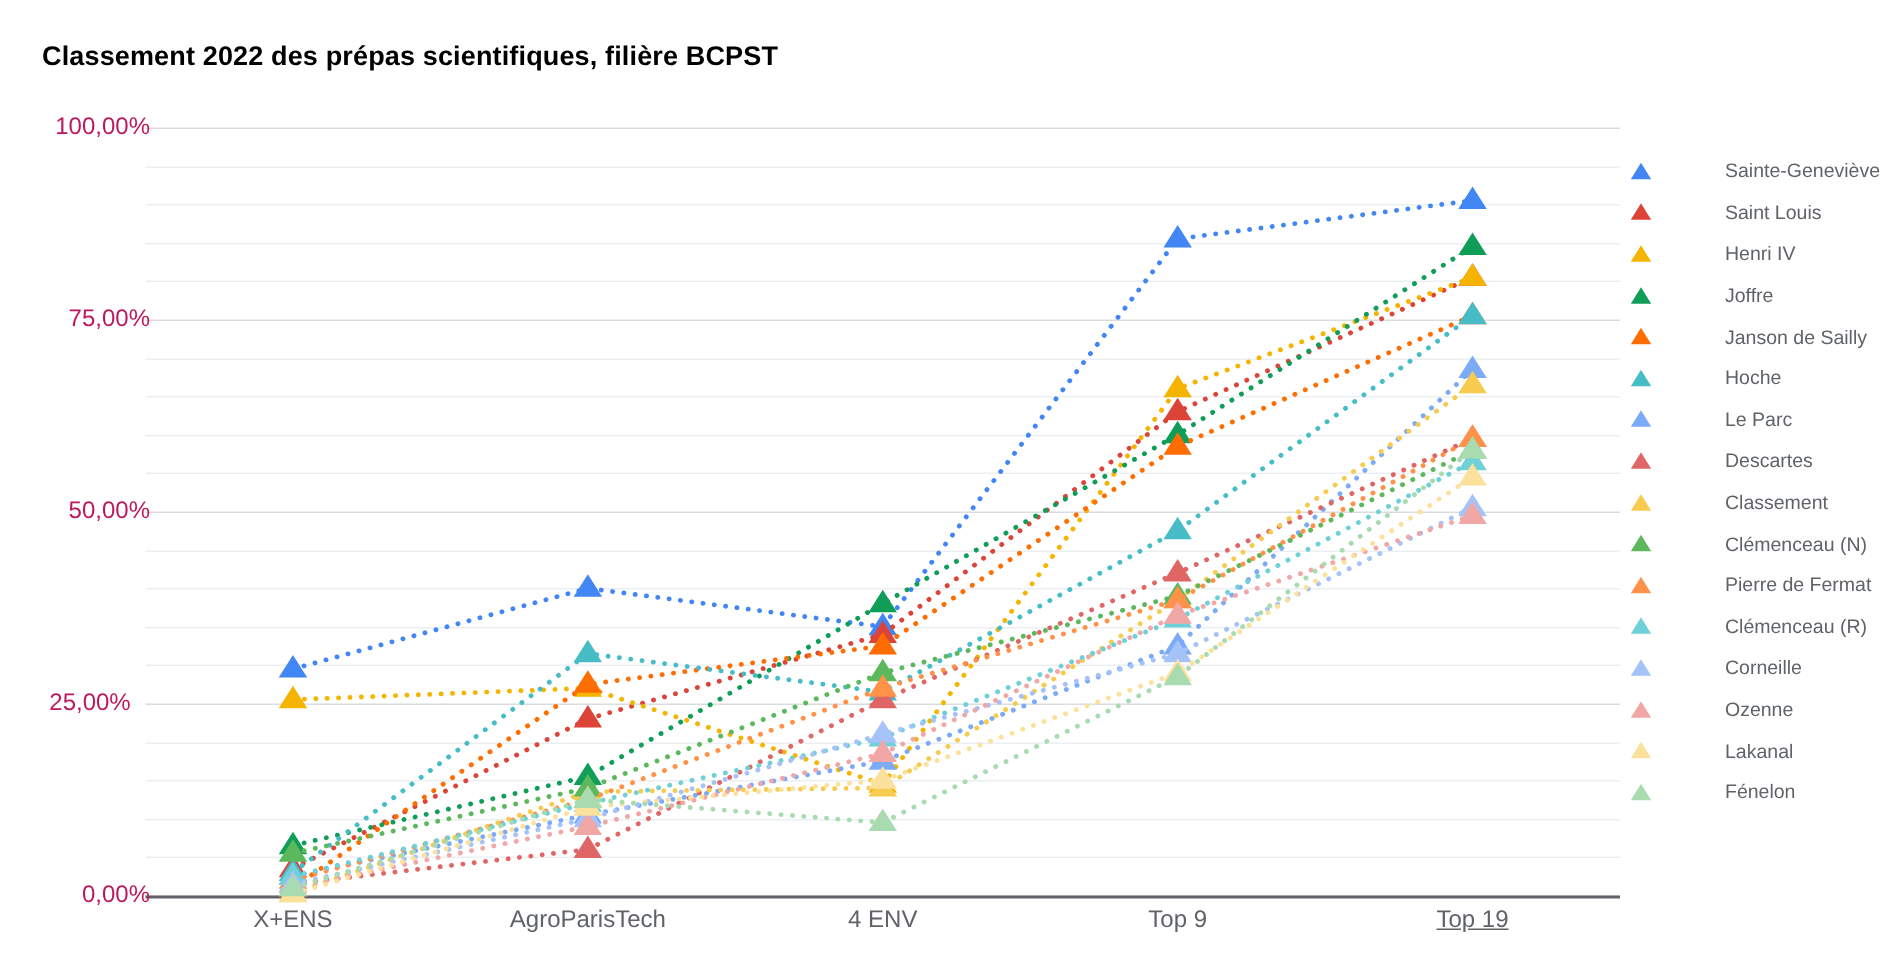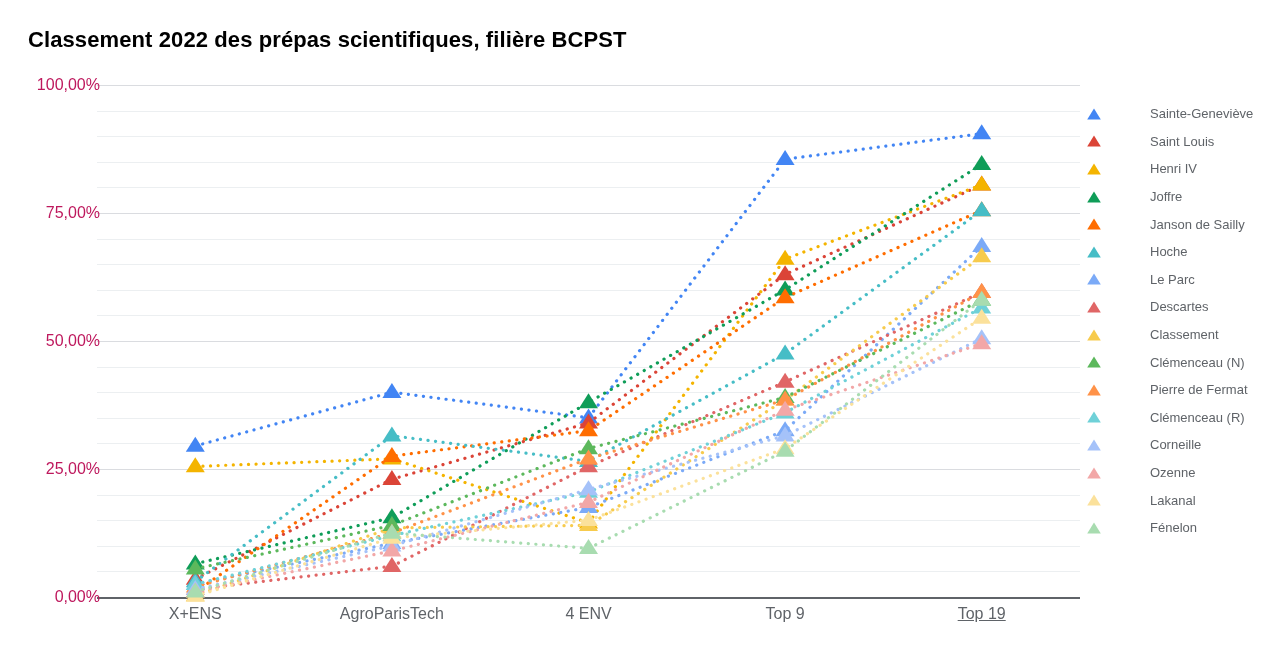--- a/index.html
+++ b/index.html
@@ -17,21 +17,21 @@
   }
   #chart-root {
     position: relative;
     width: 1267px;
     height: 649px;
   }
   #chart-title {
     position: absolute;
     left: 28px;
     top: 27px;
-    font-size: 22px;
+    font-size: 18px;
     font-weight: bold;
     color: #000000;
     letter-spacing: 0.1px;
     white-space: nowrap;
   }
   
   #plot-area {
     position: absolute;
     left: 97px;
     top: 85px;
@@ -147,21 +147,21 @@
         <div class="gridline" style="top: 51.2px;"></div>
         <div class="gridline" style="top: 25.6px;"></div>
         <div class="gridline major" style="top: 0px;"></div>
       </div>
   </div>
 
   <div id="axis-line"></div>
 
   <div id="y-axis-labels">
       <div class="y-lbl" style="top: 597px;">0,00%</div>
-      <div class="y-lbl" style="top: 469px;">25,00%</div>
+      <div class="y-lbl" style="top: 469px; text-align: center;">25,00%</div>
       <div class="y-lbl" style="top: 341px;">50,00%</div>
       <div class="y-lbl" style="top: 213px;">75,00%</div>
       <div class="y-lbl" style="top: 85px;">100,00%</div>
       <div class="x-lbl" style="left: 195.3px;">X+ENS</div>
       <div class="x-lbl" style="left: 391.9px;">AgroParisTech</div>
       <div class="x-lbl" style="left: 588.5px;">4 ENV</div>
       <div class="x-lbl" style="left: 785.1px;">Top 9</div>
       <div class="x-lbl" style="left: 981.7px; text-decoration: underline;">Top 19</div>
     </div>
 

